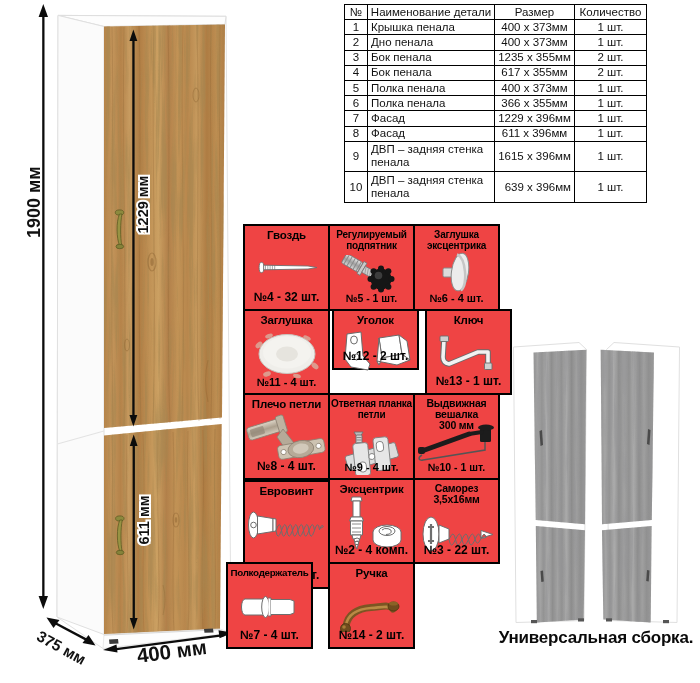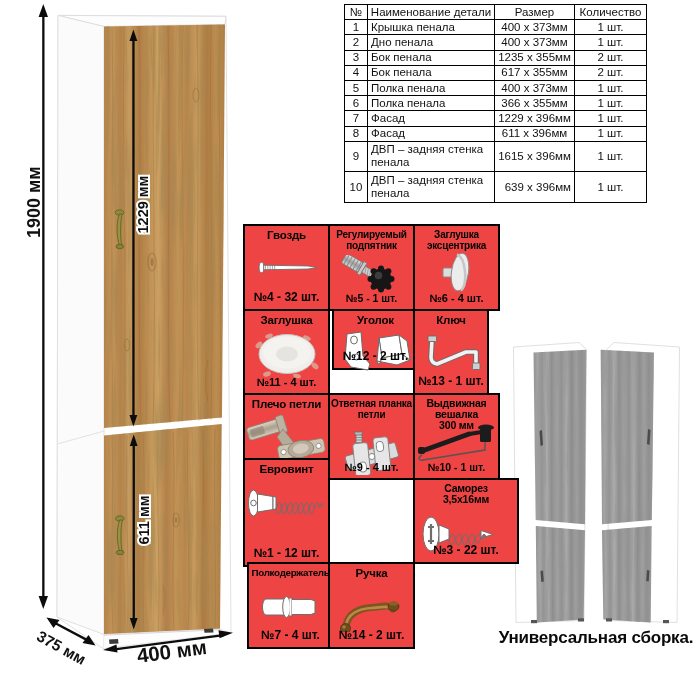--- a/index.html
+++ b/index.html
@@ -358,21 +358,21 @@
       <ellipse cx="22.5" cy="29" rx="2.4" ry="3" fill="#fff"></ellipse>
       <path d="M45,10 L65,7 L68,26 L48,30 Z"></path>
       <path d="M45,10 L43,33 L45,37 L48,30 Z"></path>
       <path d="M43,33 L63,37 L76,32 L68,26 L48,30 L45,37 Z"></path>
       <path d="M65,7 L68,26 L76,32 L73,13 Z"></path>
     </g>
   </svg>
   <div class="cnt">№12 - 2 шт.</div>
 </div>
 
-<div class="cell" style="left:413px;top:308.6px;width:76px;height:86.6px">
+<div class="cell" style="left:425px;top:308.6px;width:87px;height:86.6px">
   <div class="tt">Ключ</div>
   <svg class="ic" width="83" height="54" viewBox="0 0 83 54" style="top:17px" xmlns="http://www.w3.org/2000/svg">
     <path d="M17,12 L16,29 Q16,35 22,36 L51,24 L61,24 L61,37" fill="none" stroke="#6b6b6b" stroke-width="5.6" stroke-linecap="round" stroke-linejoin="round"></path>
     <path d="M17,12 L16,29 Q16,35 22,36 L51,24 L61,24 L61,37" fill="none" stroke="#f2f2f2" stroke-width="3.6" stroke-linecap="round" stroke-linejoin="round"></path>
     <rect x="13" y="8" width="8.5" height="5.5" rx="1" fill="#cfcfcf" stroke="#6b6b6b" stroke-width="0.9"></rect>
     <rect x="57.5" y="35" width="7.5" height="6.5" rx="1" fill="#cfcfcf" stroke="#6b6b6b" stroke-width="0.9"></rect>
   </svg>
   <div class="cnt">№13 - 1 шт.</div>
 </div>
 
@@ -429,55 +429,76 @@
     <path d="M7,27 L54,10" stroke="#1c1c1c" stroke-width="5" stroke-linecap="round"></path>
     <path d="M7,31 C3,33 3,37 8,36 L70,26 L70,18" stroke="#555" stroke-width="1.5" fill="none"></path>
     <rect x="65" y="4" width="11" height="14" rx="1.5" fill="#1c1c1c"></rect>
     <ellipse cx="71" cy="3.5" rx="8" ry="3" fill="#1c1c1c"></ellipse>
     <path d="M54,10 L67,8" stroke="#1c1c1c" stroke-width="4" stroke-linecap="round"></path>
     <rect x="3" y="23" width="7" height="7" rx="2" fill="#1c1c1c"></rect>
   </svg>
   <div class="cnt" style="font-size:10.5px">№10 - 1 шт.</div>
 </div>
 
-<div class="cell" style="left:243px;top:458px;width:87px;height:109px">
+<div class="cell" style="left:243px;top:480px;width:87px;height:109px">
   <div class="tt">Евровинт</div>
   <svg class="ic" width="83" height="50" viewBox="0 0 83 50" style="top:18px" xmlns="http://www.w3.org/2000/svg">
     <g stroke="#6e6e6e" stroke-width="1" fill="#fff">
       <ellipse cx="8.5" cy="25" rx="5" ry="13"></ellipse>
       <circle cx="8.5" cy="25" r="2.8"></circle>
       <path d="M12.5,16 L28,18.5 L28,31.5 L12.5,34 Z"></path>
       <path d="M28,18.5 L28,31.5 L31,31 L31,19 Z"></path>
       <g fill="none">
         <path d="M31,30.5 q4,-12 5.5,0 q-4,11.5 -5.5,0 Z M36.5,30.5 q4,-12 5.5,0 q-4,11.5 -5.5,0 Z M42,30.5 q4,-12 5.5,0 q-4,11.5 -5.5,0 Z M47.5,30.5 q4,-12 5.5,0 q-4,11.5 -5.5,0 Z M53,30.5 q4,-12 5.5,0 q-4,11.5 -5.5,0 Z M58.5,30.5 q4,-12 5.5,0 q-4,11.5 -5.5,0 Z M64,30.5 q4,-12 5.5,0 q-4,11.5 -5.5,0 Z M69.5,30.3 q3.5,-11 5,-0.5"></path>
         <path d="M74.5,29.8 q2.5,-7 3.8,-3 L75.5,28.3"></path>
       </g>
     </g>
   </svg>
   <div class="cnt">№1 - 12 шт.</div>
 </div>
 
-
-<div class="cell" style="left:413px;top:477.8px;width:106px;height:86.6px">
+<div class="cell" style="left:328px;top:477.8px;width:87px;height:86.6px">
+  <div class="tt">Эксцентрик</div>
+  <svg class="ic" width="83" height="58" viewBox="0 0 83 58" style="top:15px" xmlns="http://www.w3.org/2000/svg">
+    <g stroke="#6e6e6e" stroke-width="1" fill="#fff">
+      <path d="M22,2 h9 l1,4 h-11 Z"></path>
+      <path d="M23,6 h7 v16 h-7 Z"></path>
+      <path d="M21,22 h11 l1.5,4 h-14 Z"></path>
+      <path d="M20.5,26 h12 v14 h-12 Z"></path>
+      <path d="M22,40 h9 l-1,4 h-7 Z"></path>
+      <path d="M24,44 q3.5,-2 5.5,0 l-0.7,3 q-2,-1.5 -4.1,0 Z M24.7,47 q3.5,-2 4.1,0 l-0.7,3 q-1.5,-1.2 -2.7,0 Z M25.4,50 q2.2,-1.5 2.7,0 l-1.3,4 Z" fill="#fff"></path>
+      <path d="M22,29 h9 M22,33 h9 M22,37 h9" stroke-width="0.8"></path>
+    </g>
+    <g stroke="#6e6e6e" stroke-width="1" fill="#fff">
+      <ellipse cx="57" cy="37" rx="14" ry="7"></ellipse>
+      <path d="M43,37 v8 a14,7 0 0 0 28,0 v-8"></path>
+      <ellipse cx="57" cy="36" rx="8" ry="4.5"></ellipse>
+      <path d="M52,35 a5,3 0 1 1 4,4.5" fill="none"></path>
+    </g>
+  </svg>
+  <div class="cnt">№2 - 4 комп.</div>
+</div>
+
+<div class="cell" style="left:413px;top:477.8px;width:87px;height:86.6px">
   <div class="tt" style="font-size:10.5px;line-height:11.5px">Саморез<br>3,5х16мм</div>
   <svg class="ic" width="83" height="46" viewBox="0 0 83 46" style="top:31px" xmlns="http://www.w3.org/2000/svg">
     <g stroke="#6e6e6e" stroke-width="1" fill="#fff">
       <ellipse cx="16" cy="23" rx="8" ry="17"></ellipse>
       <path d="M13,16 l6,0 m-3,-3 l0,20 m-3,-3 l6,0" stroke-width="2.2" fill="none"></path>
       <path d="M24,14 L34,18 L34,28 L24,32 Z"></path>
       <g fill="none">
         <path d="M34,28.5 q4.5,-11 6.5,0 q-4.5,11 -6.5,0 Z M40.5,28.5 q4.5,-11 6.5,0 q-4.5,11 -6.5,0 Z M47,28.5 q4.5,-11 6.5,0 q-4.5,11 -6.5,0 Z M53.5,28.5 q4.5,-11 6.5,0 q-4.5,11 -6.5,0 Z M60,28 q4,-9.5 6,-0.5 q-4,9 -6,0.5 Z"></path>
         <path d="M66,27.5 q3.5,-8 5,-1 Z M66,27 L78,23.5 L66,19.5 Z" fill="#fff"></path>
       </g>
     </g>
   </svg>
   <div class="cnt">№3 -  22 шт.</div>
 </div>
 
-<div class="cell" style="left:247px;top:562.4px;width:87px;height:86.6px">
+<div class="cell" style="left:226px;top:562.4px;width:87px;height:86.6px">
   <div class="tt" style="font-size:9.8px;letter-spacing:-0.3px">Полкодержатель</div>
   <svg class="ic" width="83" height="42" viewBox="0 0 83 42" style="top:22px" xmlns="http://www.w3.org/2000/svg">
     <g stroke="#6e6e6e" stroke-width="1" fill="#fff">
       <ellipse cx="17" cy="21" rx="3.5" ry="8"></ellipse>
       <path d="M17,13 L36,13 L36,29 L17,29"></path>
       <ellipse cx="37.5" cy="21" rx="3.8" ry="10.5"></ellipse>
       <path d="M40.5,12 L43,12 L43,30 L40.5,30"></path>
       <path d="M43,13.5 L62,13.5 L66,15 L66,27 L62,28.5 L43,28.5"></path>
     </g>
   </svg>

